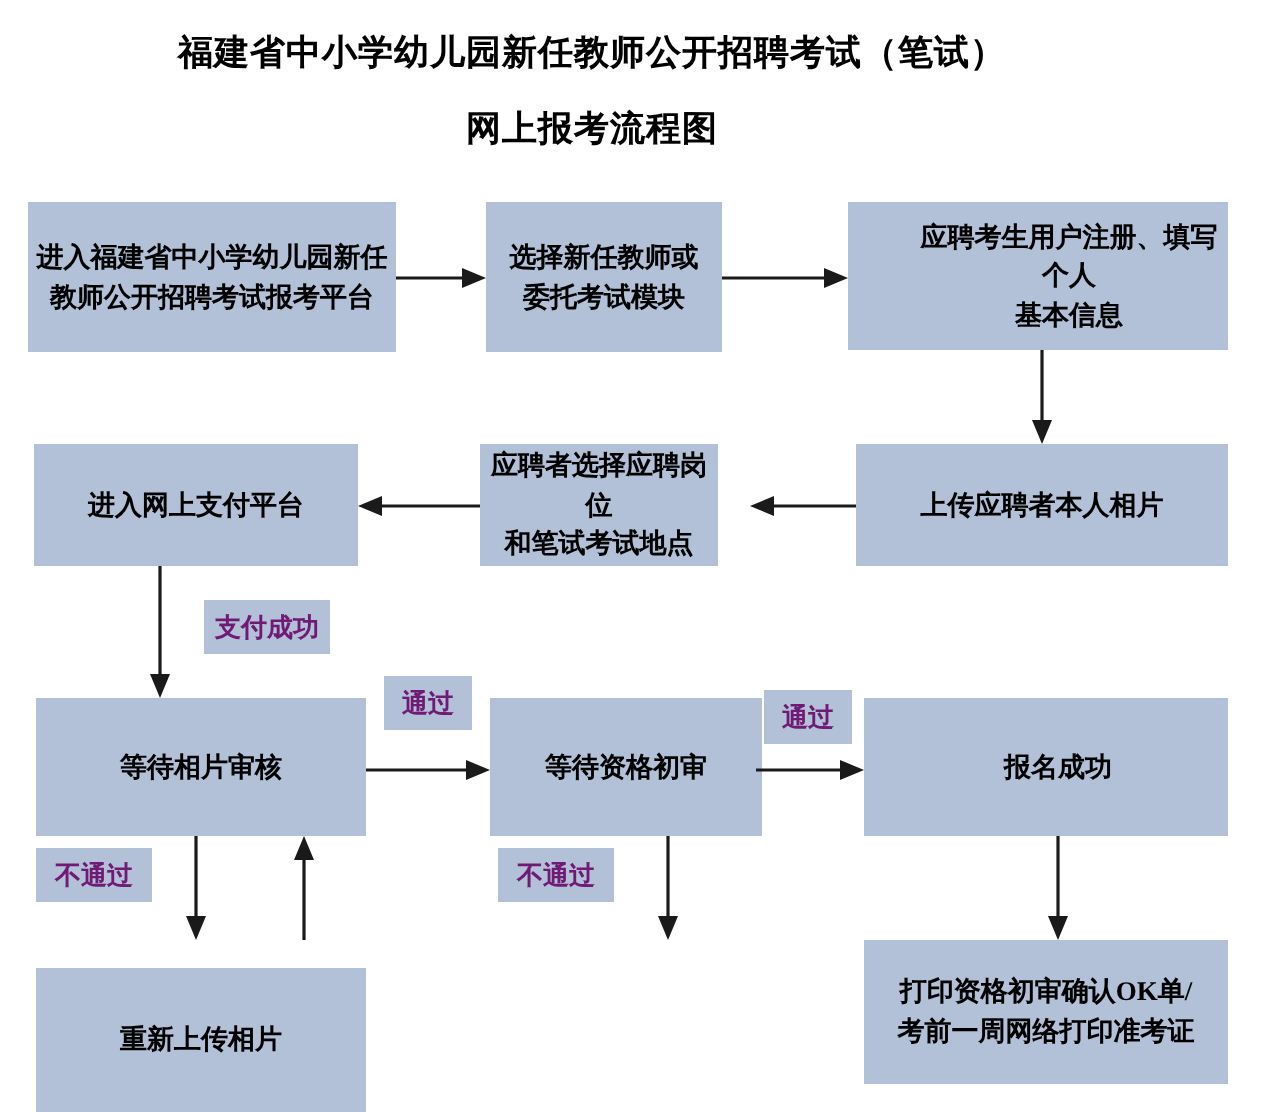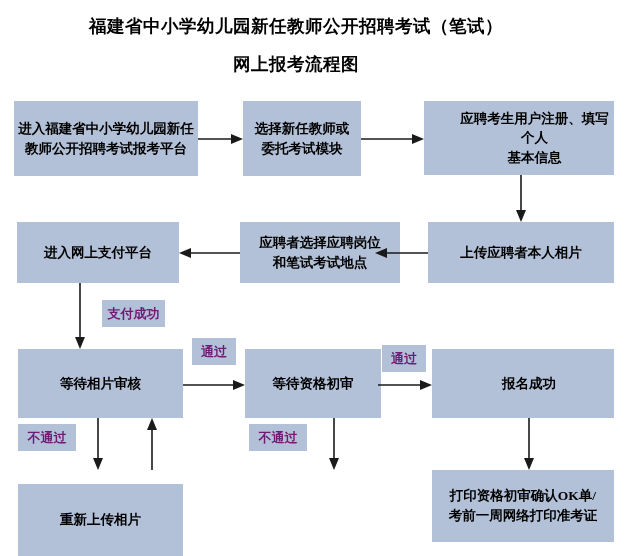--- a/index.html
+++ b/index.html
@@ -78,21 +78,21 @@
   <div class="title" id="title-line2">网上报考流程图</div>
 
   <div class="node" style="left:14px; top:101px; width:184px; height:75px;">进入福建省中小学幼儿园新任
 教师公开招聘考试报考平台</div>
   <div class="node" style="left:243px; top:101px; width:118px; height:75px;">选择新任教师或
 委托考试模块</div>
   <div class="node" style="left:424px; top:101px; width:190px; height:74px;padding-left:35px;">应聘考生用户注册、填写个人
 基本信息</div>
 
   <div class="node" style="left:17px; top:222px; width:162px; height:61px;">进入网上支付平台</div>
-  <div class="node" style="left:240px; top:222px; width:160px; height:61px;">应聘者选择应聘岗位
+  <div class="node" style="left:240px; top:222px; width:119px; height:61px;">应聘者选择应聘岗位
 和笔试考试地点</div>
   <div class="node" style="left:428px; top:222px; width:186px; height:61px;">上传应聘者本人相片</div>
 
   <div class="node" style="left:18px; top:349px; width:165px; height:69px;">等待相片审核</div>
   <div class="node" style="left:245px; top:349px; width:136px; height:69px;">等待资格初审</div>
   <div class="node" style="left:432px; top:349px; width:182px; height:69px;padding-left:16px;">报名成功</div>
 
   <div class="node" style="left:18px; top:470px; width:165px; height:72px;margin-top:14px;">重新上传相片</div>
   <div class="node" style="left:432px; top:470px; width:182px; height:72px;">打印资格初审确认OK单/
 考前一周网络打印准考证</div>

